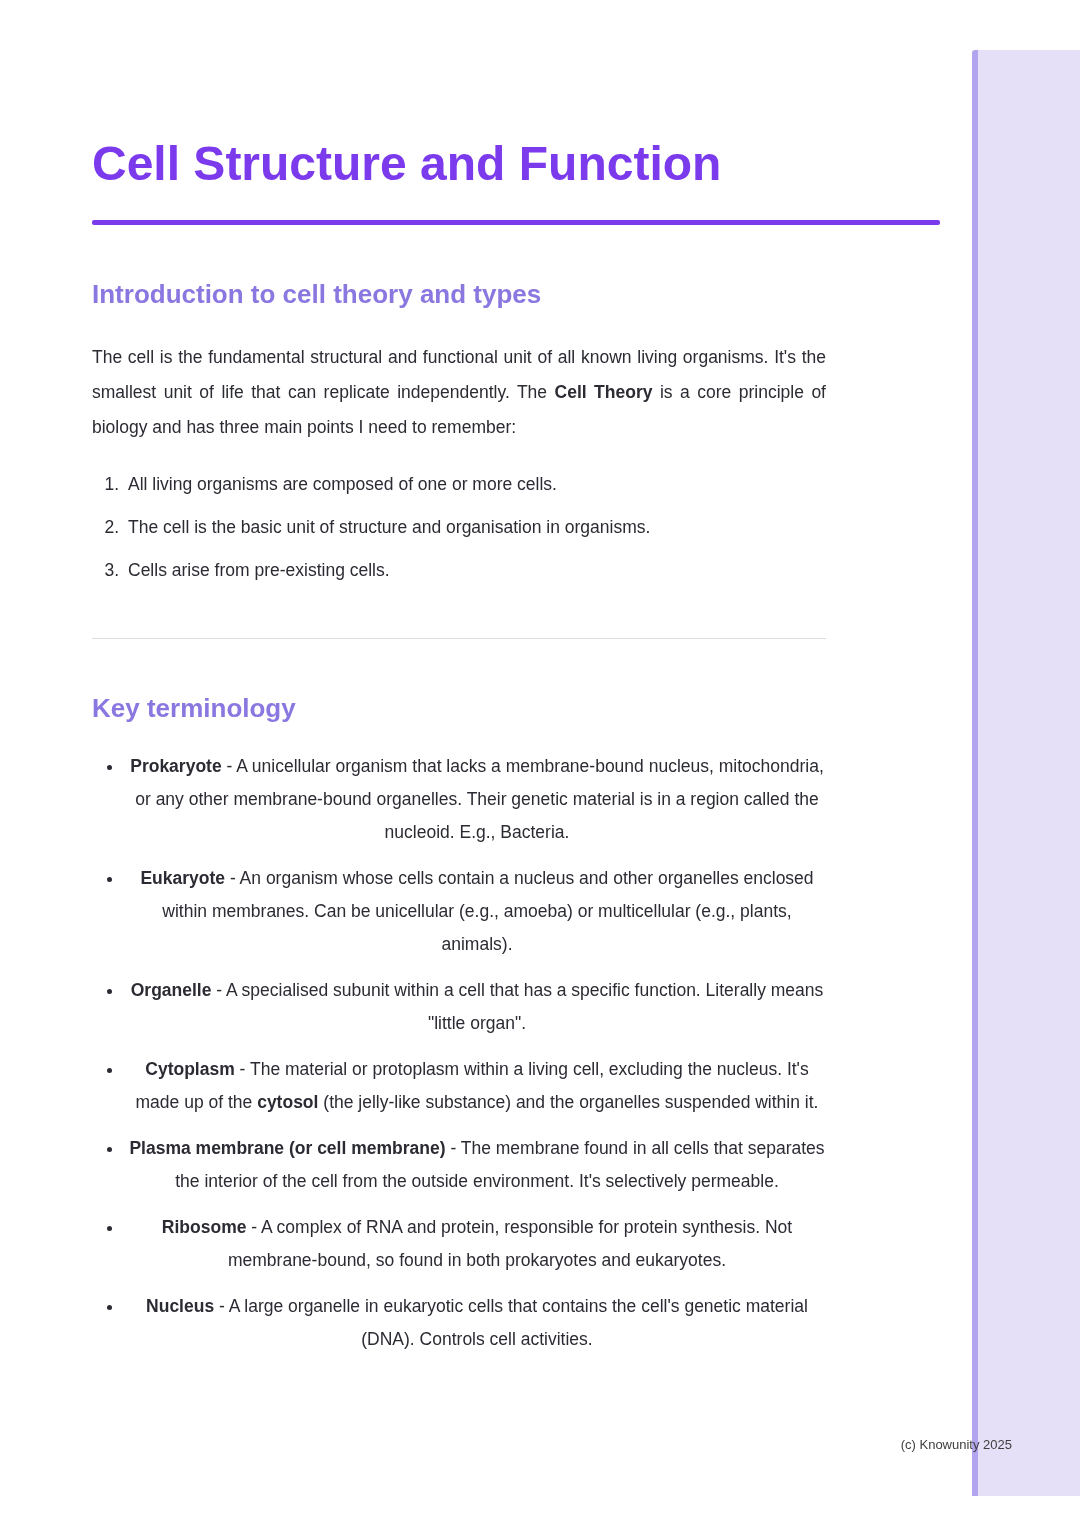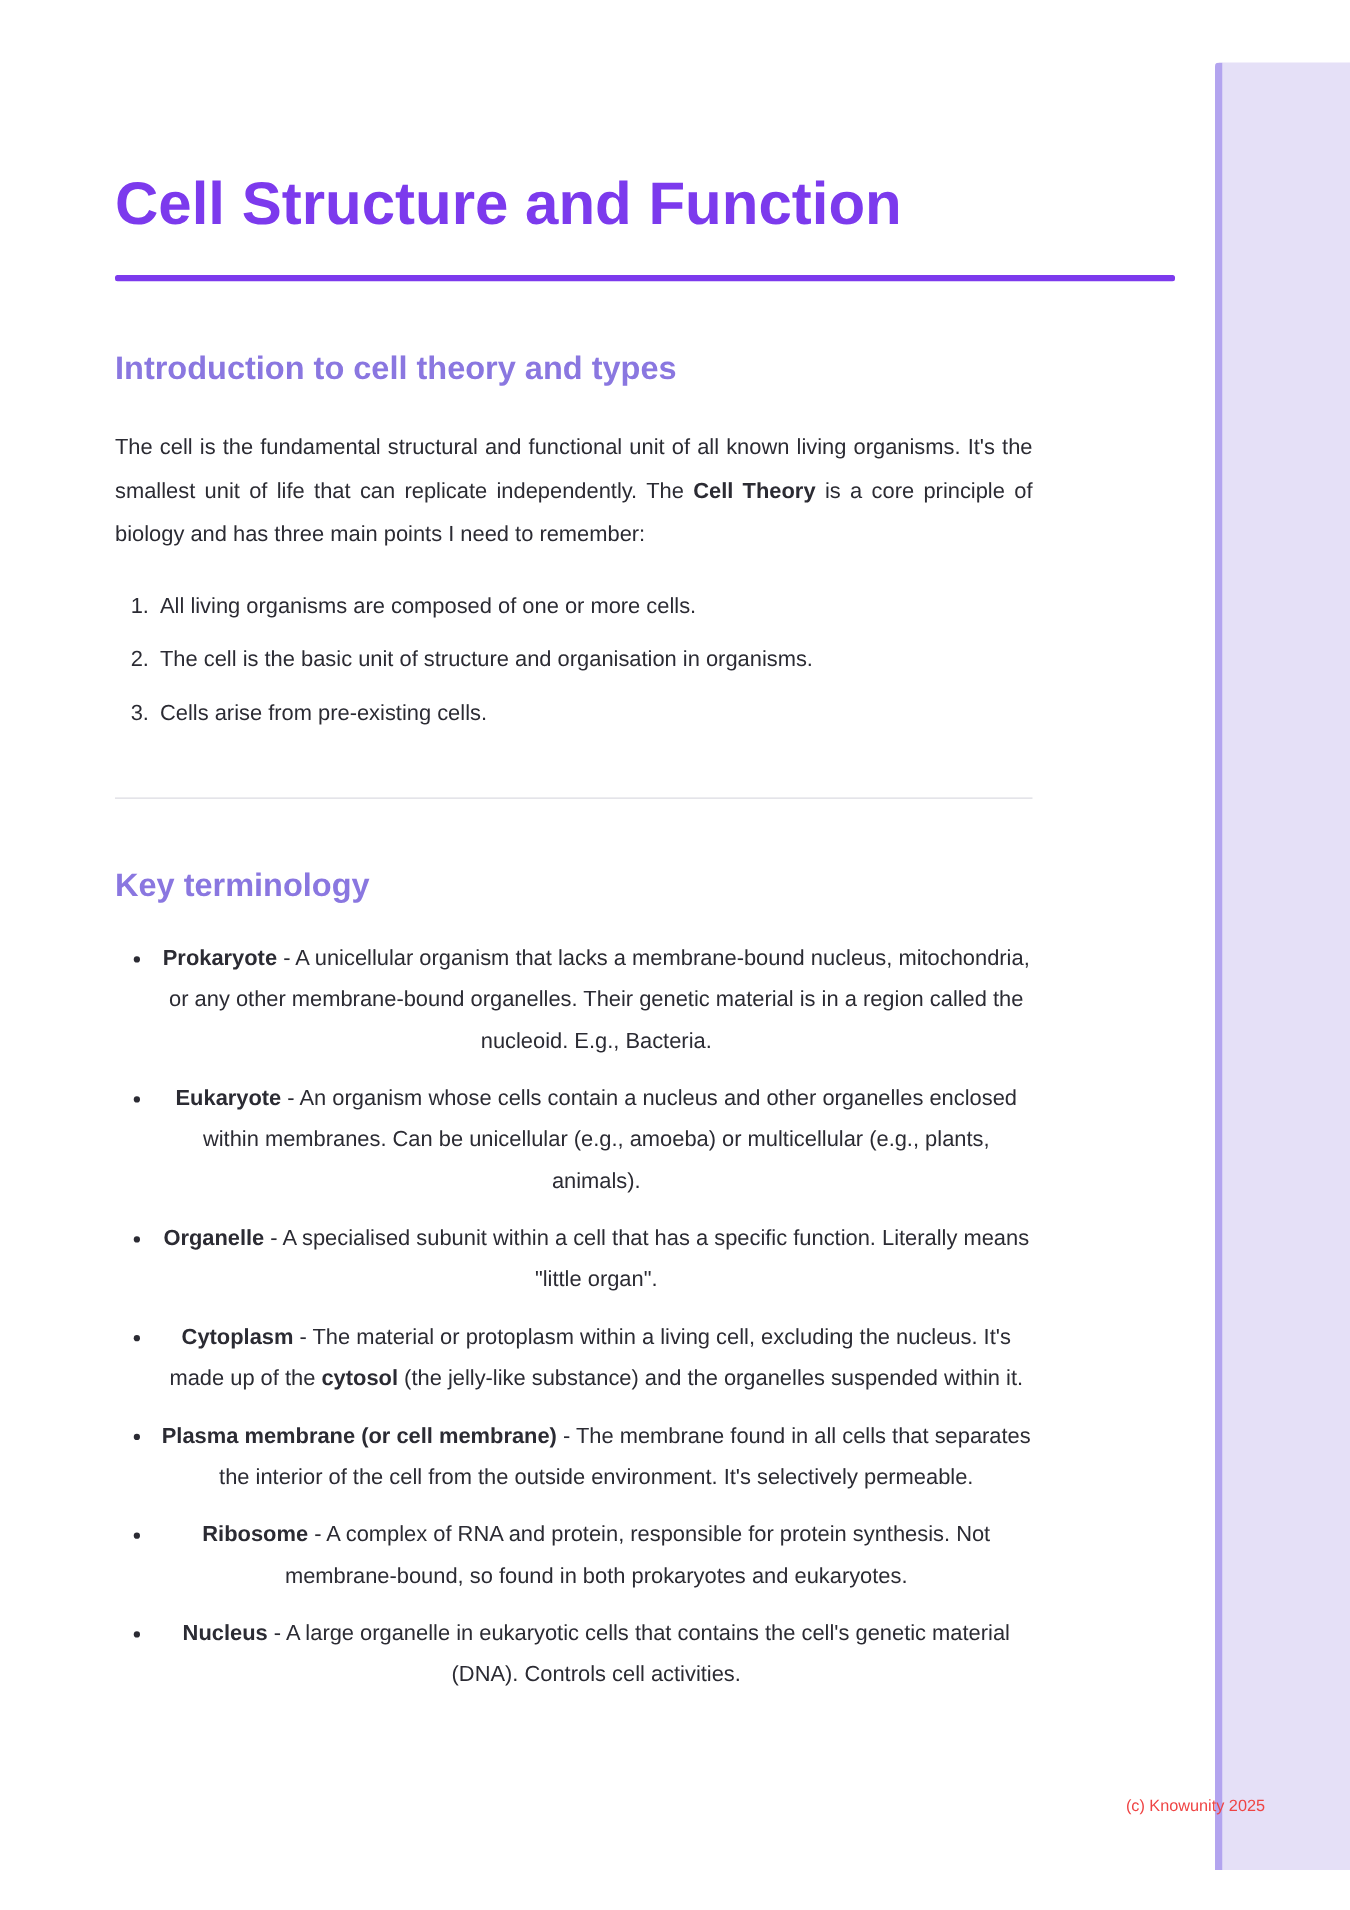--- a/index.html
+++ b/index.html
@@ -95,21 +95,21 @@
     text-align: center;
   }
 
   b { font-weight: 700; }
 
   .footer-note {
     position: absolute;
     top: 1437px;
     right: 68px;
     font-size: 13px;
-    color: #ef4444;
+    color: #404040;
     z-index: 2;
   }
 </style>
 </head>
 <body>
 
 <div class="side-strip"></div>
 
 <div class="content">
 

